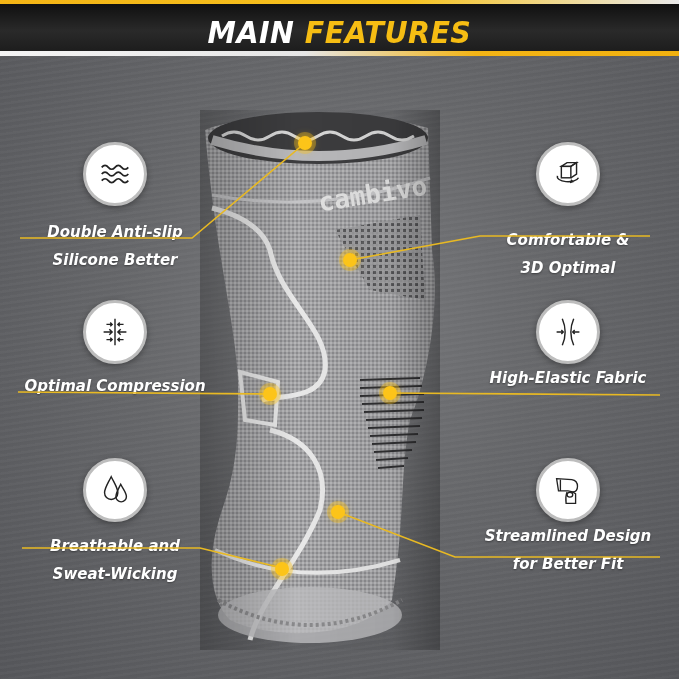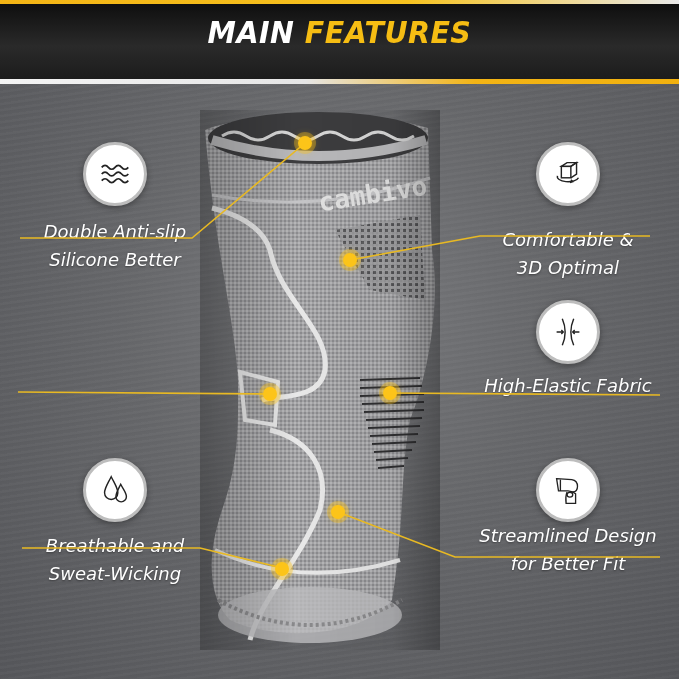--- a/index.html
+++ b/index.html
@@ -6,21 +6,21 @@
   body { width:679px; height:679px; overflow:hidden; font-family:"DejaVu Sans", sans-serif; }
   .canvas {
     position:relative; width:679px; height:679px; overflow:hidden;
     background: radial-gradient(ellipse at 50% 45%, #7a7b7e 0%, #66676a 45%, #55565a 100%);
   }
   .canvas::after {
     content:""; position:absolute; inset:0; pointer-events:none;
     background: repeating-linear-gradient(172deg, rgba(255,255,255,0.025) 0px, rgba(255,255,255,0.025) 2px, rgba(0,0,0,0.02) 3px, rgba(0,0,0,0) 6px);
   }
   .header {
-    position:absolute; left:0; top:0; width:679px; height:84px;
+    position:absolute; left:0; top:0; width:679px; height:56px;
     background: linear-gradient(180deg, #0c0c0c 0%, #2a2a2a 55%, #1a1a1a 100%);
     z-index:5;
   }
   .header .top-strip { position:absolute; left:0; top:0; width:100%; height:4px;
     background: linear-gradient(90deg, #f3b415 0%, #f6c21f 60%, #e9e9e9 100%); }
   .header .bottom-strip { position:absolute; left:0; bottom:0; width:100%; height:5px;
     background: linear-gradient(90deg, #f4f4f4 0%, #e6e6e6 45%, #f3b415 70%, #f1b10f 100%); }
   .title {
     position:absolute; left:0; right:0; top:14px; text-align:center;
     font-family:"DejaVu Sans", sans-serif; font-weight:bold; font-style:italic;
@@ -34,21 +34,21 @@
   .sleeve { position:absolute; left:0; top:0; width:679px; height:679px; z-index:1; }
 
   .feature { position:absolute; z-index:3; text-align:center; }
   .icon-circle {
     width:58px; height:58px; border-radius:50%; background:#ffffff;
     border:3px solid #bdbdbd; box-shadow:0 2px 6px rgba(0,0,0,0.35);
     margin:0 auto; display:flex; align-items:center; justify-content:center;
   }
   .icon-circle svg { width:38px; height:38px; }
   .label {
-    color:#ffffff; font-weight:normal; font-style:italic; font-size:18px;
+    color:#ffffff; font-weight:bold; font-style:italic; font-size:15px;
     line-height:28px; white-space:nowrap; text-shadow:0 1px 2px rgba(0,0,0,0.4);
     font-family:"DejaVu Sans", sans-serif;
   }
   .lines { position:absolute; left:0; top:0; width:679px; height:679px; z-index:4; pointer-events:none; }
   .dot { position:absolute; width:14px; height:14px; border-radius:50%; background:#fcc419;
     box-shadow:0 0 0 4px rgba(252,196,25,0.35), 0 0 8px rgba(252,196,25,0.6); z-index:4; transform:translate(-50%,-50%); }
 </style>
 </head>
 <body>
 
@@ -159,33 +159,49 @@
             <path d="M23 12 L29 8 L29 20 L23 24"></path>
         <path d="M9 22 a11 5 0 0 0 22 2"></path>
             <path d="M22 29 l3 -1 l-2 -2"></path>
           </g>
         </svg>
     </div>
     <div class="label" style="margin-top:20px">Comfortable &amp;</div>
     <div class="label">3D Optimal</div>
   </div>
 
+  <div class="feature" style="left:15px;top:300px;width:200px;">
+    <div class="icon-circle">
+      <svg viewBox="0 0 40 40">
+          <g stroke="#222" stroke-width="1.5" fill="none">
+        <line x1="20" y1="6" x2="20" y2="34"></line>
+        <path d="M11 12 h6 m-2 -2 l2 2 l-2 2"></path>
+            <path d="M29 12 h-6 m2 -2 l-2 2 l2 2"></path>
+        <path d="M8 20 h9 m-3 -3 l3 3 l-3 3"></path>
+            <path d="M32 20 h-9 m3 -3 l-3 3 l3 3"></path>
+        <path d="M11 28 h6 m-2 -2 l2 2 l-2 2"></path>
+            <path d="M29 28 h-6 m2 -2 l-2 2 l2 2"></path>
+          </g>
+        </svg>
+    </div>
+    <div class="label" style="margin-top:8px">Optimal Compression</div>
+  </div>
 
   <div class="feature" style="left:468px;top:300px;width:200px;">
     <div class="icon-circle">
       <svg viewBox="0 0 40 40">
           <g stroke="#222" stroke-width="1.5" fill="none">
         <path d="M14 6 Q 20 20 14 34"></path>
             <path d="M26 6 Q 20 20 26 34"></path>
         <path d="M8 20 h7 m-2 -2 l2 2 l-2 2"></path>
             <path d="M32 20 h-7 m2 -2 l-2 2 l2 2"></path>
           </g>
         </svg>
     </div>
-    <div class="label" style="margin-top:8px">High-Elastic Fabric</div>
+    <div class="label" style="">High-Elastic Fabric</div>
   </div>
 
   <div class="feature" style="left:15px;top:458px;width:200px;">
     <div class="icon-circle">
       <svg viewBox="0 0 40 40">
           <g stroke="#222" stroke-width="1.5" fill="none">
         <path d="M16 6 C12 14 9 18 9 23 a7 7 0 0 0 14 0 C23 18 20 14 16 6 Z"></path>
         <path d="M26 14 C23 20 21 23 21 27 a5.5 5.5 0 0 0 11 0 C32 23 29 20 26 14 Z"></path>
           </g>
         </svg>

